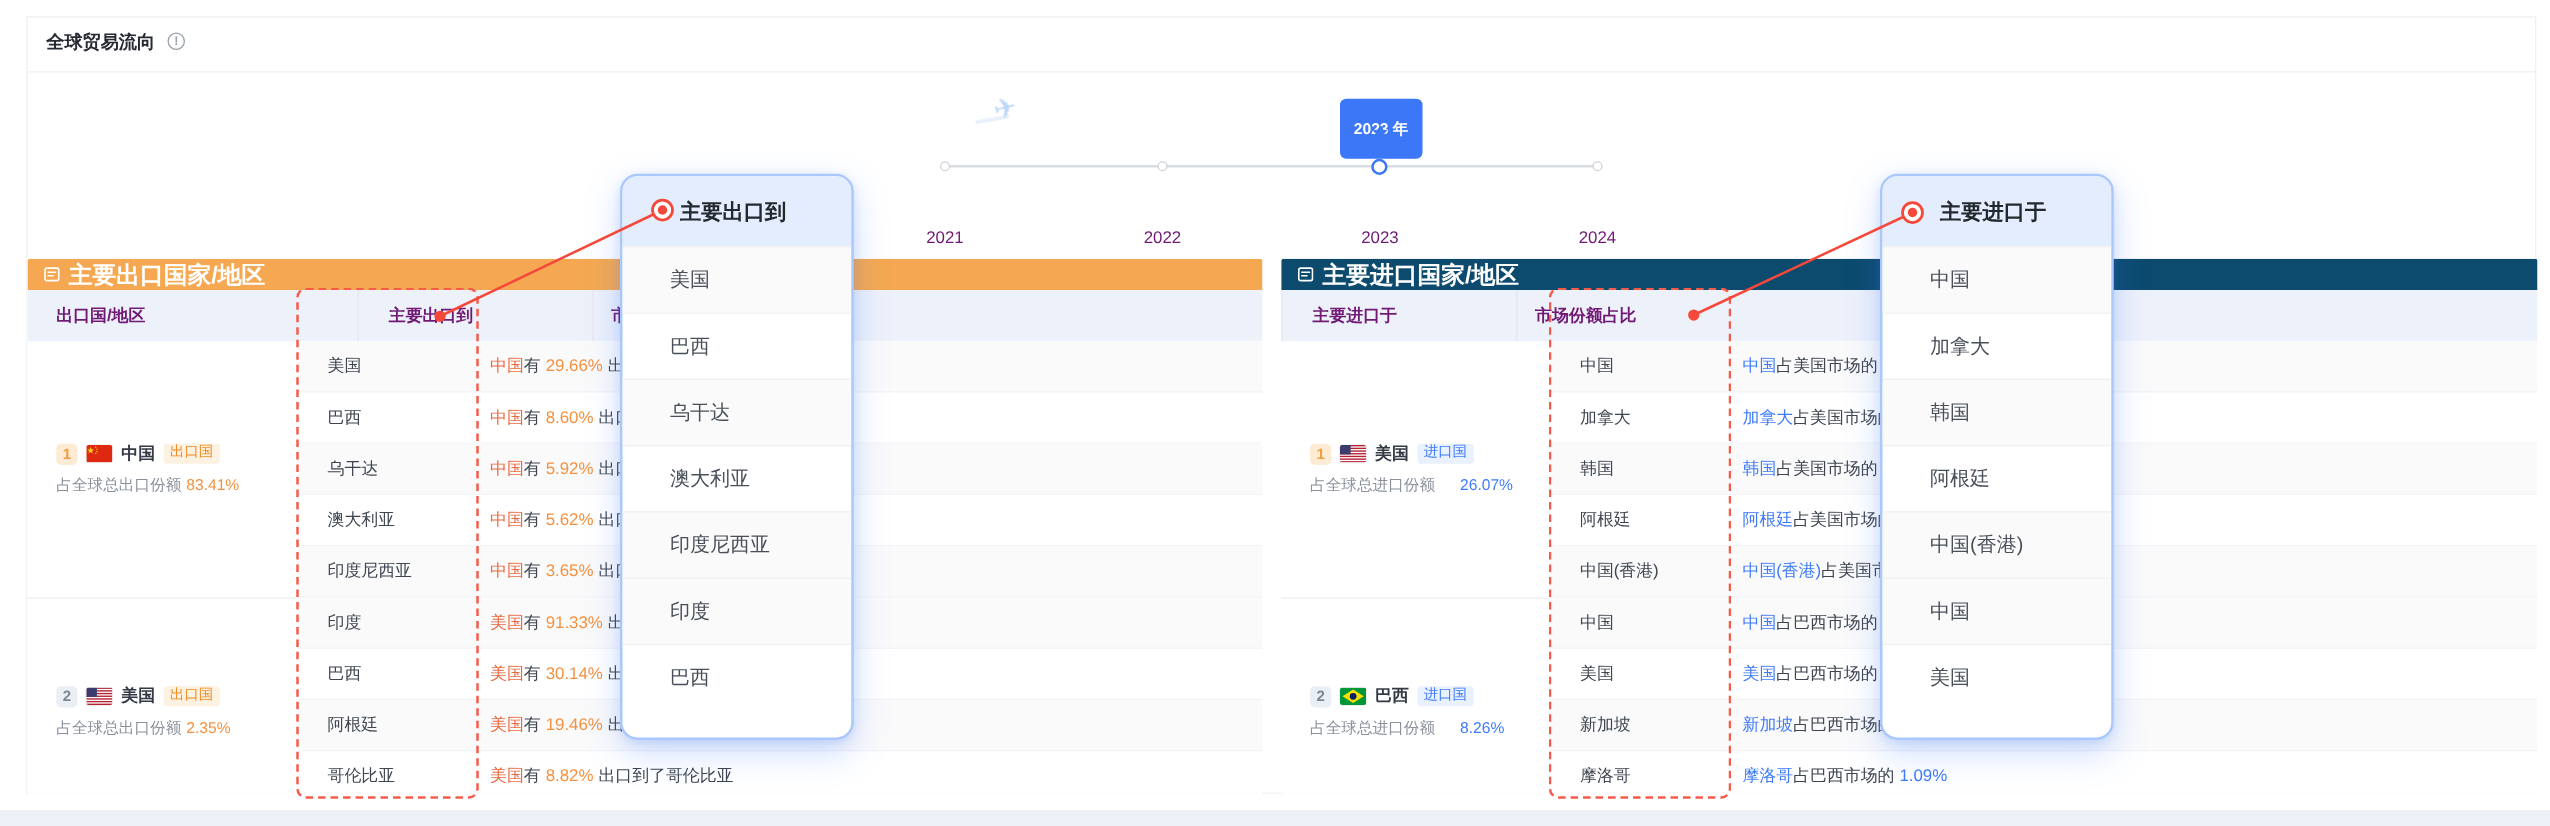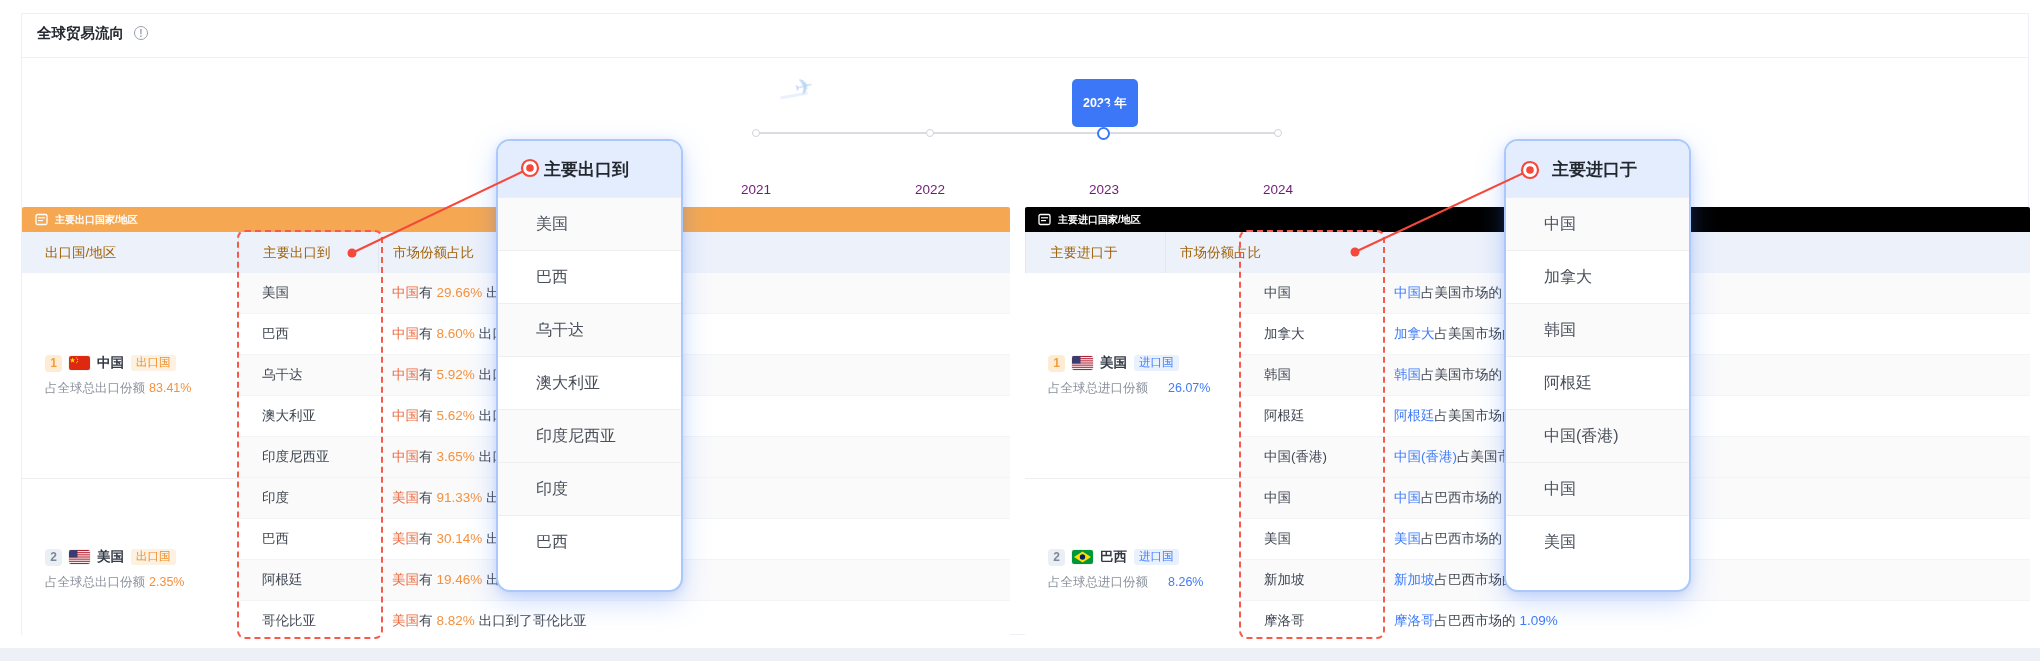--- a/index.html
+++ b/index.html
@@ -26,25 +26,25 @@
         border-right:6px solid transparent;border-top:7px solid #3b77f6;}
   .plane{position:absolute;left:795px;top:74px;font-size:22px;color:#7fb0f2;opacity:.5;filter:blur(.6px);
         transform:rotate(-14deg);}
   .plane-trail{position:absolute;left:780px;top:94px;width:28px;height:3px;background:#bcd6f6;opacity:.35;
         border-radius:2px;transform:rotate(-10deg);}
 
   
   .trade-table{position:absolute;top:207px;height:428px;overflow:hidden;box-sizing:border-box;background:#fff;}
   .t-export{left:22px;width:988px;}
   .t-import{left:1025px;width:1005px;}
-  .t-bar{height:25px;display:flex;align-items:center;gap:7px;padding-left:13px;color:#fff;font-size:10px;
+  .t-bar{height:25px;display:flex;align-items:center;gap:7px;padding-left:13px;color:#fff;font-size:19px;
         font-weight:bold;border-radius:2px 2px 0 0;}
   .bar-orange{background:#f5a851;}
-  .bar-blue{background:#000000;}
-  .t-head{height:41px;background:#edf1fa;display:flex;font-weight:normal;color:#a16207;font-size:13.5px;}
+  .bar-blue{background:#0c4a6e;}
+  .t-head{height:41px;background:#edf1fa;display:flex;font-weight:bold;color:#701a75;font-size:13.5px;gap:48px;}
   .th{display:flex;align-items:center;box-sizing:border-box;}
   .th-c1{width:216px;padding-left:23px;}
   .t-import .th-c1{width:215px;}
   .th-c2{width:140px;padding-left:24px;border-left:1px solid #e2e6f1;}
   .th-c3{flex:1;padding-left:14px;border-left:1px solid #e2e6f1;}
   .t-body{display:flex;height:387px;}
   .g-col{width:216px;display:flex;flex-direction:column;flex:none;}
   .t-import .g-col{width:215px;}
   .g-cell{display:flex;flex-direction:column;justify-content:center;padding-left:23px;box-sizing:border-box;flex:none;}
   .g-cell.g2{border-top:1px solid #eceef2;}

